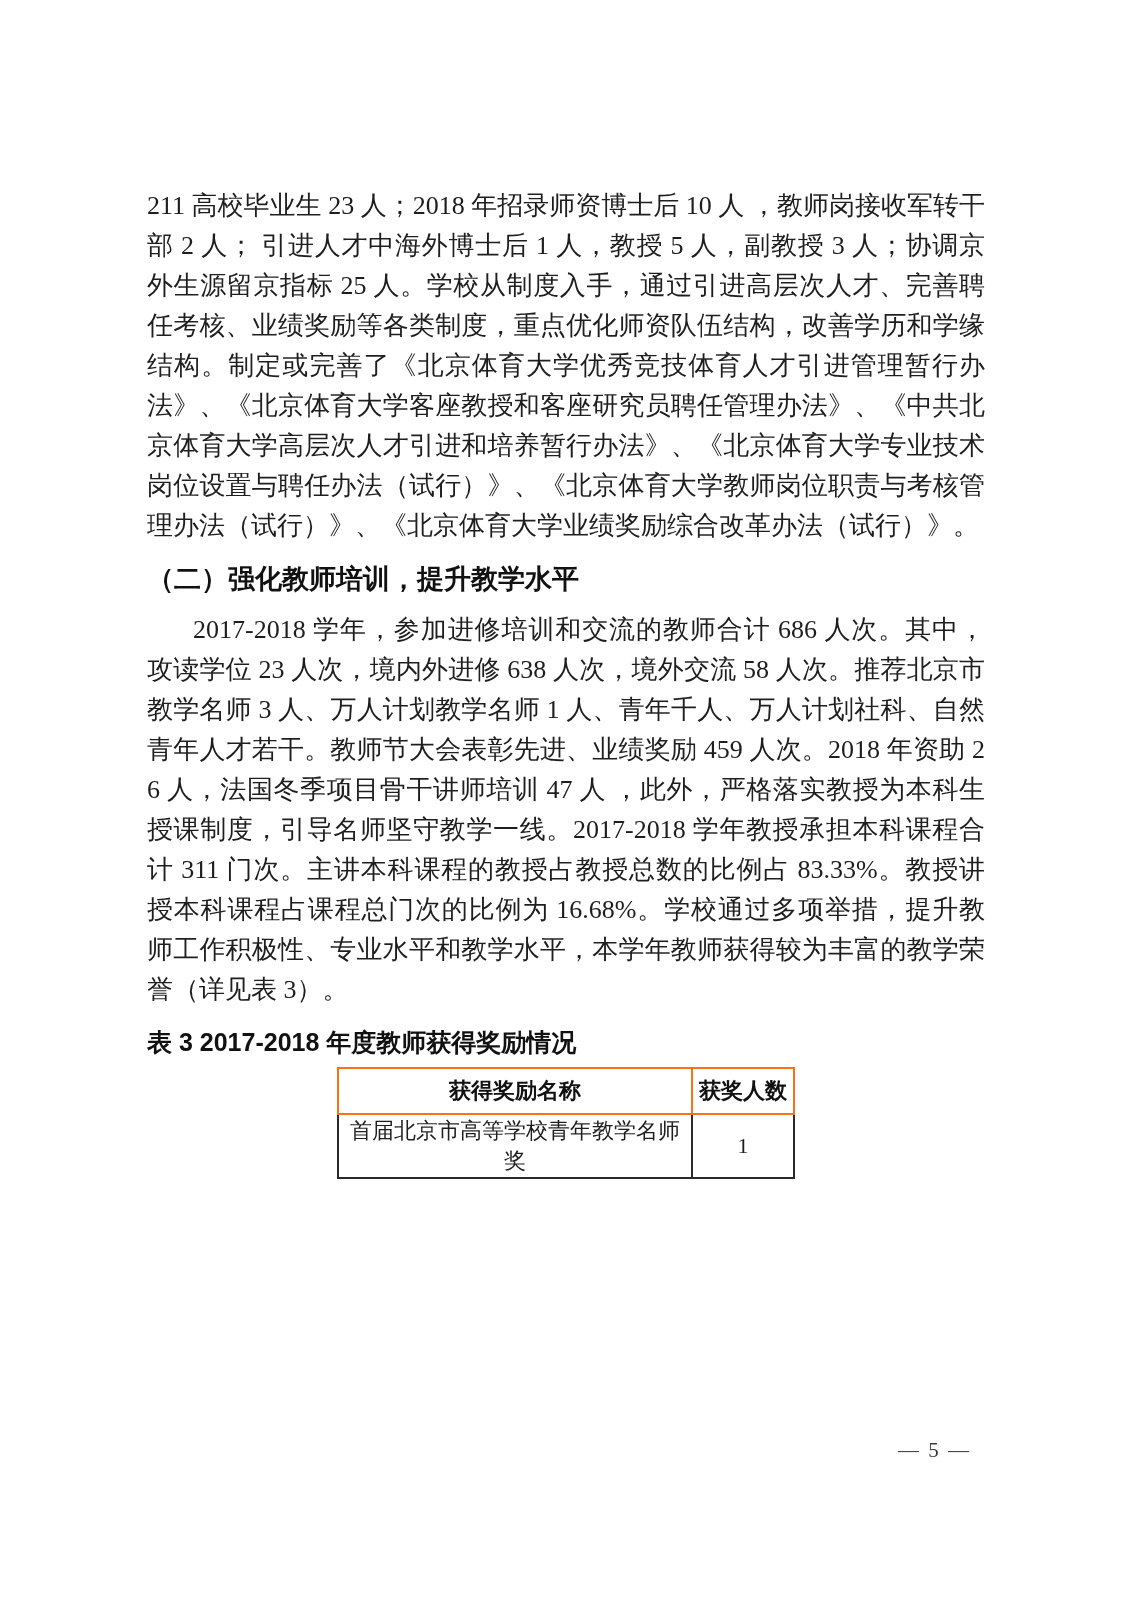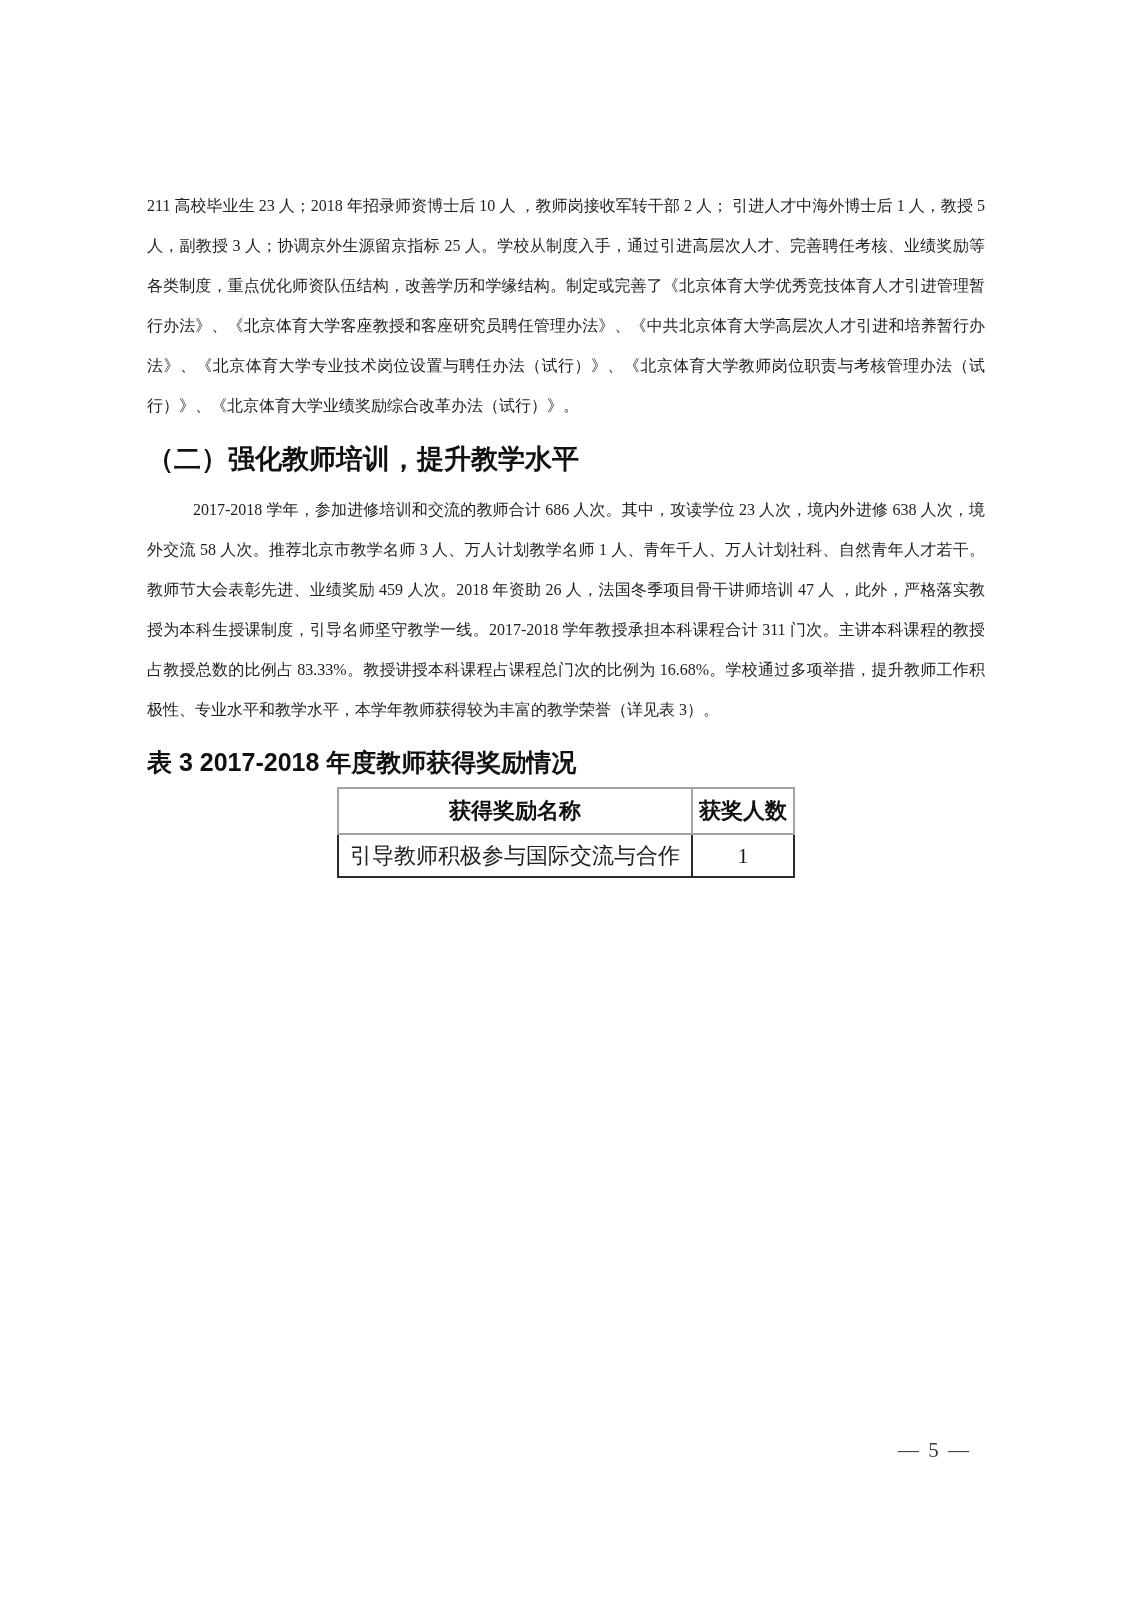--- a/index.html
+++ b/index.html
@@ -17,21 +17,21 @@
     color: #1e1e1e;
     overflow: hidden;
   }
   .content {
     position: absolute;
     left: 147px;
     top: 186px;
     width: 838px;
   }
   .body-para {
-    font-size: 16px;
+    font-size: 26px;
     line-height: 40px;
     text-align: justify;
     margin: 0;
     word-break: break-all;
   }
   .indent { text-indent: 46px; }
   .section-heading {
     font-family: Liberation Serif, serif;
     font-weight: bold;
     font-size: 27px;
@@ -49,21 +49,21 @@
   }
   table.awards-table {
     border-collapse: collapse;
     margin: 0 auto;
     table-layout: fixed;
     width: 456px;
   }
   table.awards-table col.col-award { width: 354px; }
   table.awards-table col.col-count { width: 102px; }
   table.awards-table th {
-    border: 2px solid #a3a3a3;
+    border: 2px solid #f97316;
     font-family: "Liberation Sans", sans-serif;
     font-weight: bold;
     font-size: 22px;
     height: 42px;
     text-align: center;
     vertical-align: middle;
     color: #111;
   }
   table.awards-table td {
     border: 2px solid #2a2a2a;
@@ -103,21 +103,21 @@
         <col class="col-count">
       </colgroup>
       <thead>
         <tr>
           <th>获得奖励名称</th>
           <th>获奖人数</th>
         </tr>
       </thead>
       <tbody>
         <tr>
-          <td>引导教师积极参与国际交流与合作</td>
+          <td>首届北京市高等学校青年教学名师奖</td>
           <td>1</td>
         </tr>
       </tbody>
     </table>
 
   </div>
 
   <div class="page-number">— 5 —</div>
 </div>
 

